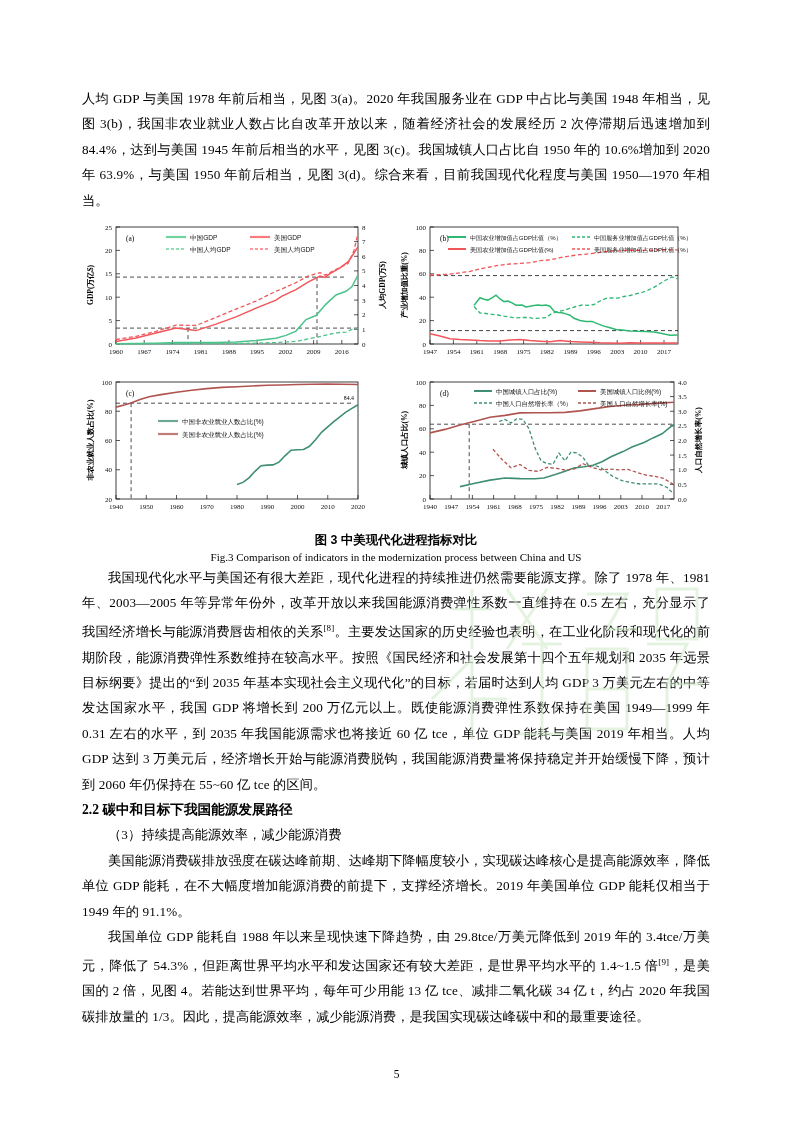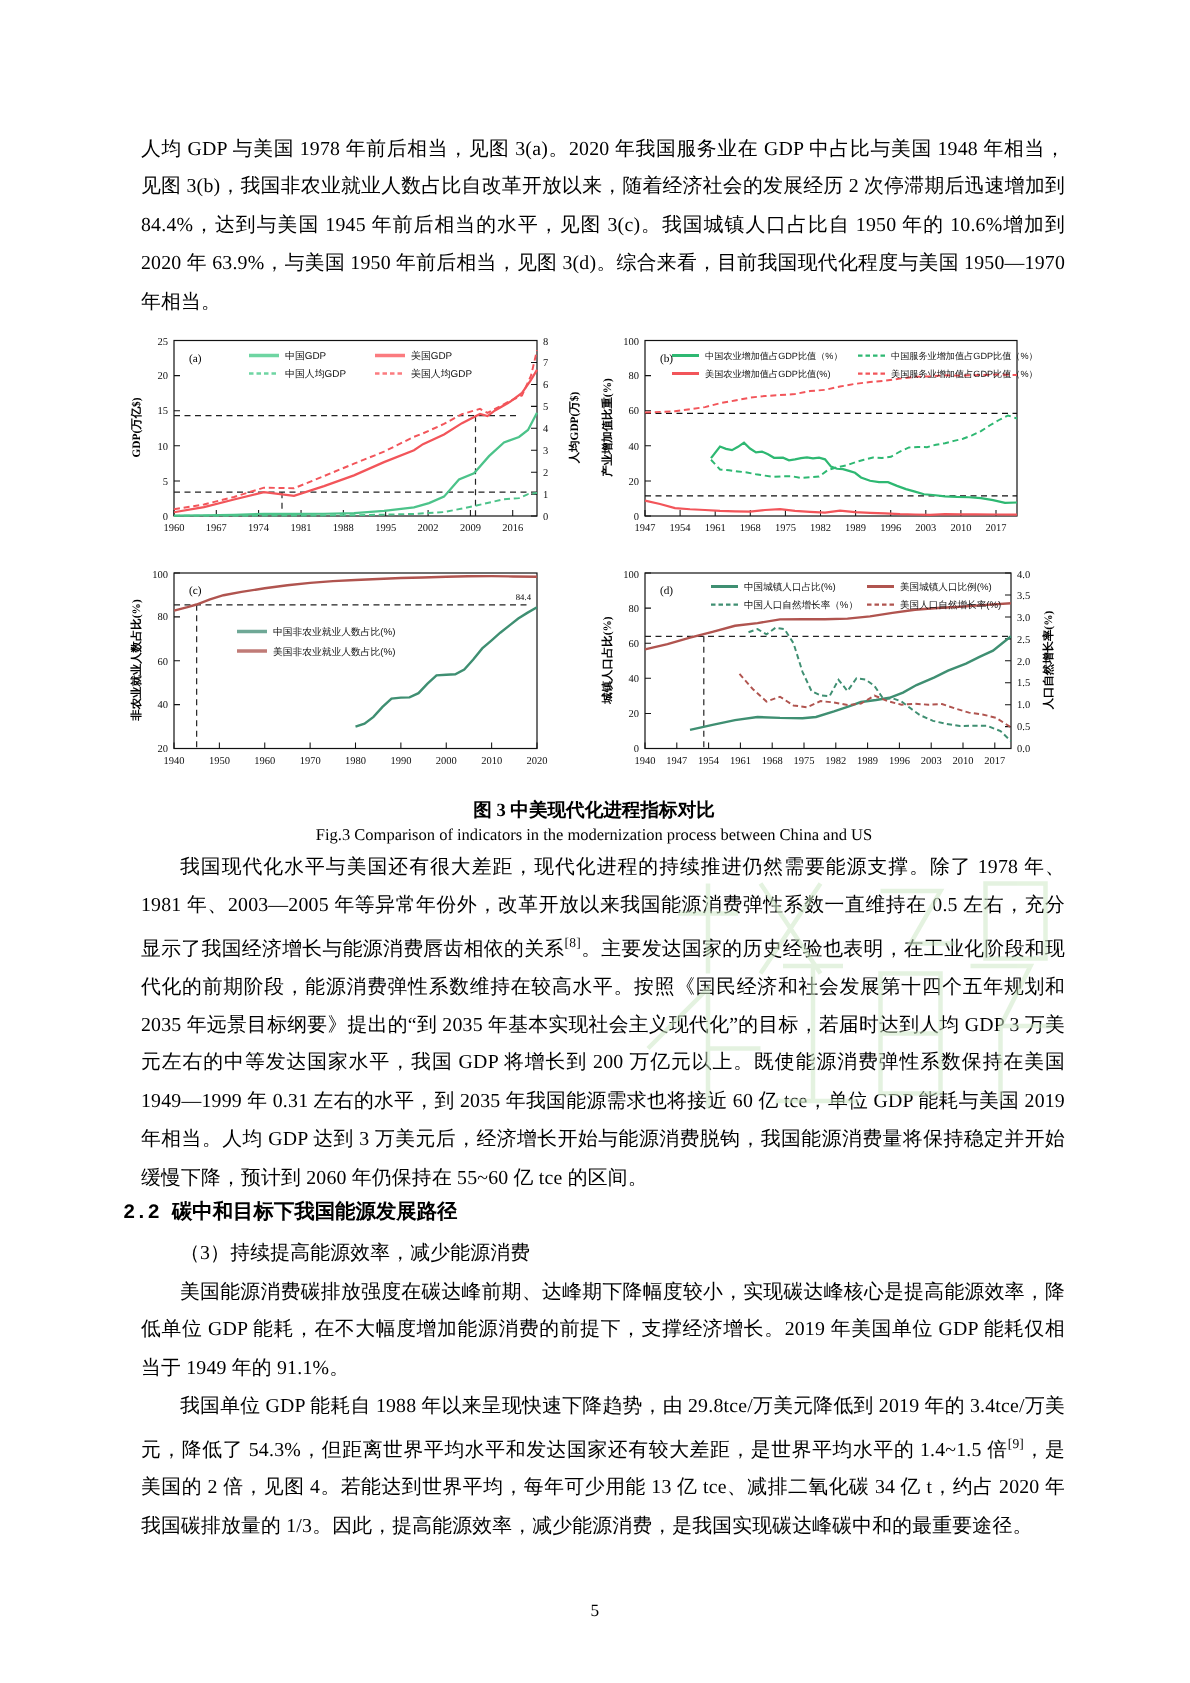--- a/index.html
+++ b/index.html
@@ -14,34 +14,34 @@
   .page{
     position:absolute;
     left:0;top:0;width:793px;height:1122px;
     box-sizing:border-box;
   }
   .content{
     position:absolute;
     left:82px; top:86px; width:628px;
   }
   p.body{
-    margin:0 0 0 12px;
+    margin:0 0 0 0;
     font-size:13.2px;
     line-height:25.4px;
     text-align:justify;
     text-justify:inter-ideograph;
     letter-spacing:0.15px;
   }
   p.indent{ text-indent:26px; }
   h2.sec{
     margin:0;
     font-size:13.6px;
     line-height:25.4px;
     font-weight:bold;
-    font-family:Liberation Mono, monospace;
+    font-family:Liberation Serif, serif;
   }
   sup{font-size:9px; vertical-align:super;}
 
   
   .figure{
     position:relative;
     width:628px;
     margin:6px 0 0 0;
   }
   .grid2{
@@ -49,21 +49,21 @@
     grid-template-columns:1fr 1fr;
     grid-template-rows:auto auto;
     width:628px;
   }
   .cell{position:relative;}
   .cell svg{display:block;}
   .cap-cn{
     text-align:center;
     font-size:12.4px;
     font-weight:bold;
-    font-family:Liberation Serif, serif;
+    font-family:Liberation Sans, sans-serif;
     line-height:18px;
     margin-top:2px;
   }
   .cap-en{
     text-align:center;
     font-size:11px;
     line-height:16px;
     font-family:Liberation Serif, serif;
   }
   .pageno{

